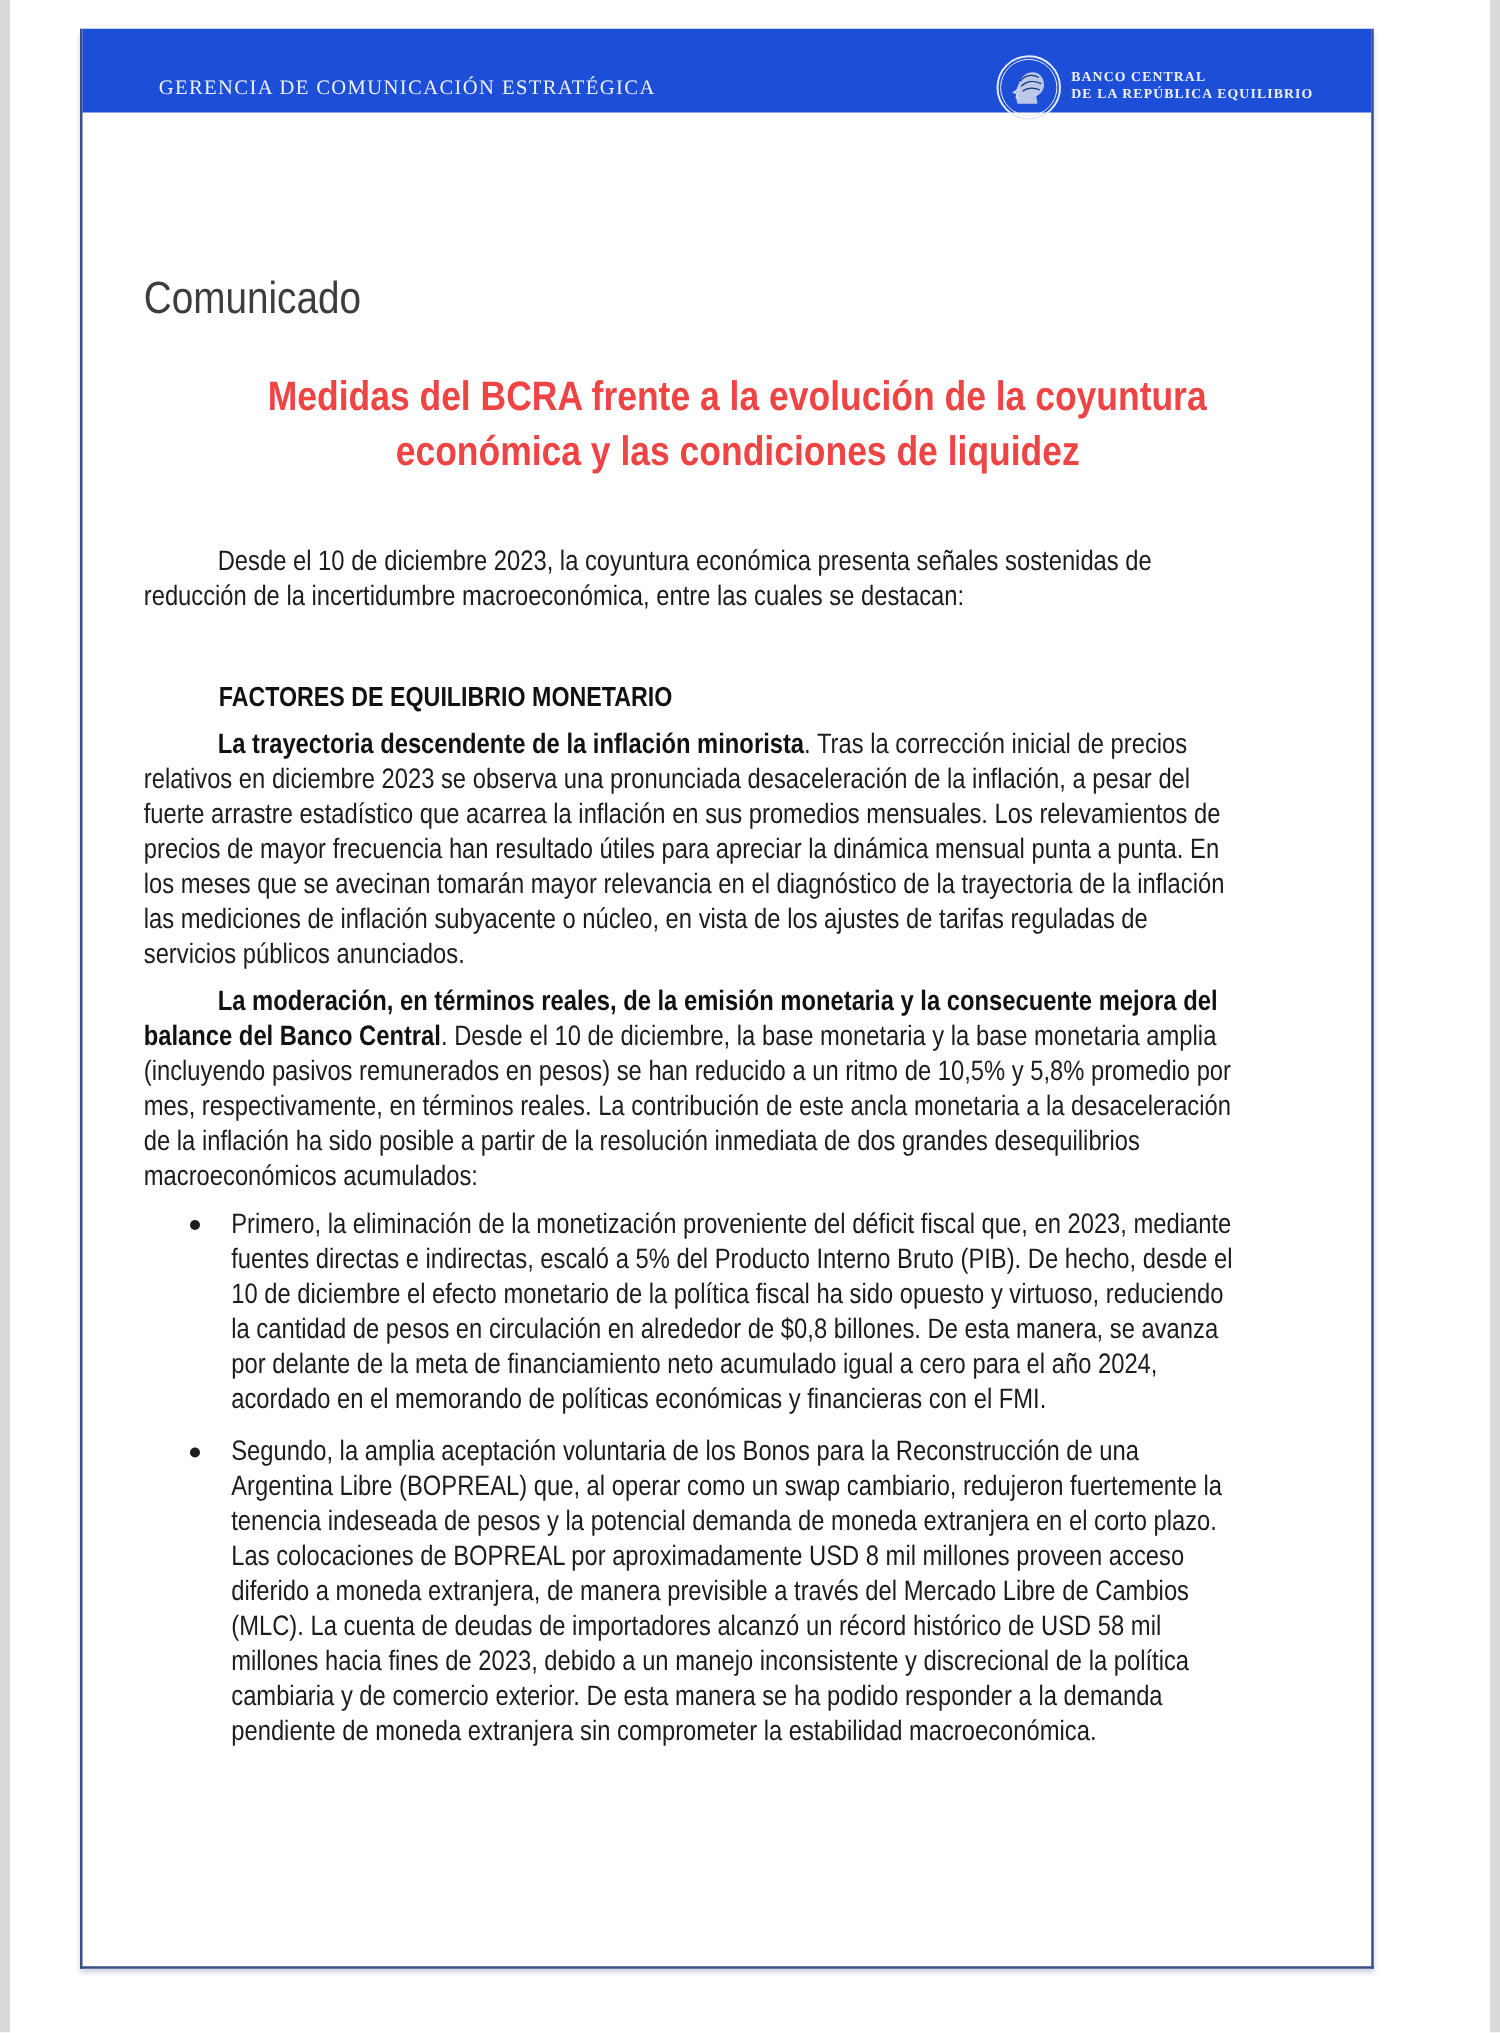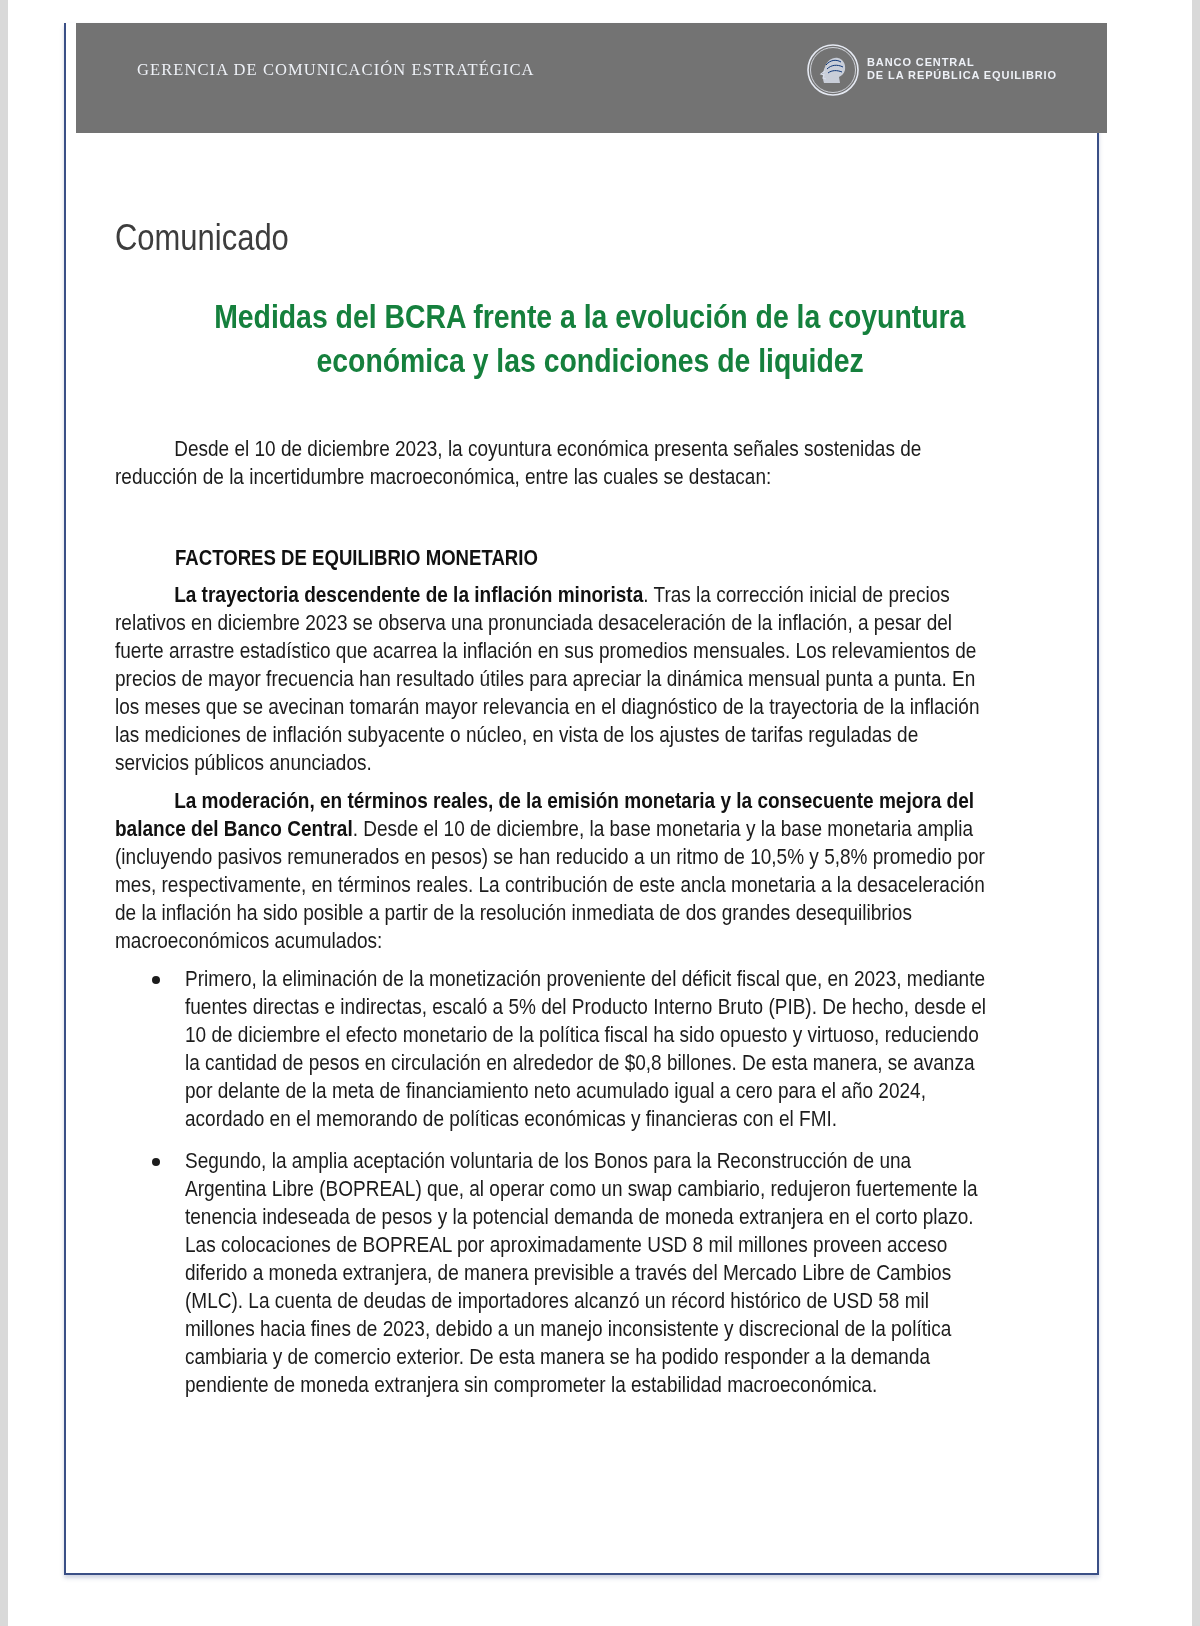--- a/index.html
+++ b/index.html
@@ -10,48 +10,48 @@
     }
     .edge-left { position: absolute; left: 0; top: 0; width: 8px; height: 1626px; background: #d9d9d9; }
     .edge-right { position: absolute; right: 0; top: 0; width: 8px; height: 1626px; background: #d9d9d9; }
     .page-frame {
       position: absolute; left: 64px; top: 23px; width: 1031px; height: 1550px;
       border: 2px solid #3a4f86; border-top: none; box-sizing: content-box;
       background: #ffffff;
       box-shadow: 0 3px 4px rgba(58,79,134,0.25);
     }
     .header-band {
-      position: absolute; left: 10px; top: 0; width: 1031px; height: 110px;
-      background: #737373;
+      position: absolute; left: 0; top: 0; width: 1031px; height: 67px;
+      background: #1d4ed8;
     }
     .header-left {
       position: absolute; left: 61px; top: 37px;
       font-family: "Liberation Serif", serif; color: #eef1f7;
       font-size: 16.5px; letter-spacing: 1.1px;
     }
     .logo {
       position: absolute; left: 730px; top: 20px; width: 54px; height: 54px;
     }
     .logo-text {
       position: absolute; left: 791px; top: 33px;
-      font-family: Liberation Sans, sans-serif; font-weight: bold; color: #eef1f7;
+      font-family: Liberation Serif, serif; font-weight: bold; color: #eef1f7;
       font-size: 11px; letter-spacing: 0.9px; line-height: 13px;
     }
     .content {
       position: absolute; left: 49px; top: 94px; width: 950px;
       color: #1a1a1a;
     }
     .doc-kind {
       position: absolute; left: 0; top: 100px;
       font-size: 36px; color: #3d3d3d; transform: scaleX(0.86); transform-origin: left top;
       white-space: nowrap;
     }
     .title {
       position: absolute; left: 0; top: 178px; width: 950px; text-align: center;
-      font-size: 33px; font-weight: bold; line-height: 44px; color: #15803d;
+      font-size: 33px; font-weight: bold; line-height: 44px; color: #ef4444;
     }
     .title span { display: inline-block; transform: scaleX(0.86); transform-origin: center top; white-space: nowrap; }
     .para {
       position: absolute; left: 0; width: 1100px;
       font-size: 22.5px; line-height: 28px; color: #1c1c1c;
       transform: scaleX(0.845); transform-origin: left top;
     }
     .para .line { display: block; white-space: nowrap; }
     .indent { padding-left: 70px; }
     .b { font-weight: bold; color: #111; }

